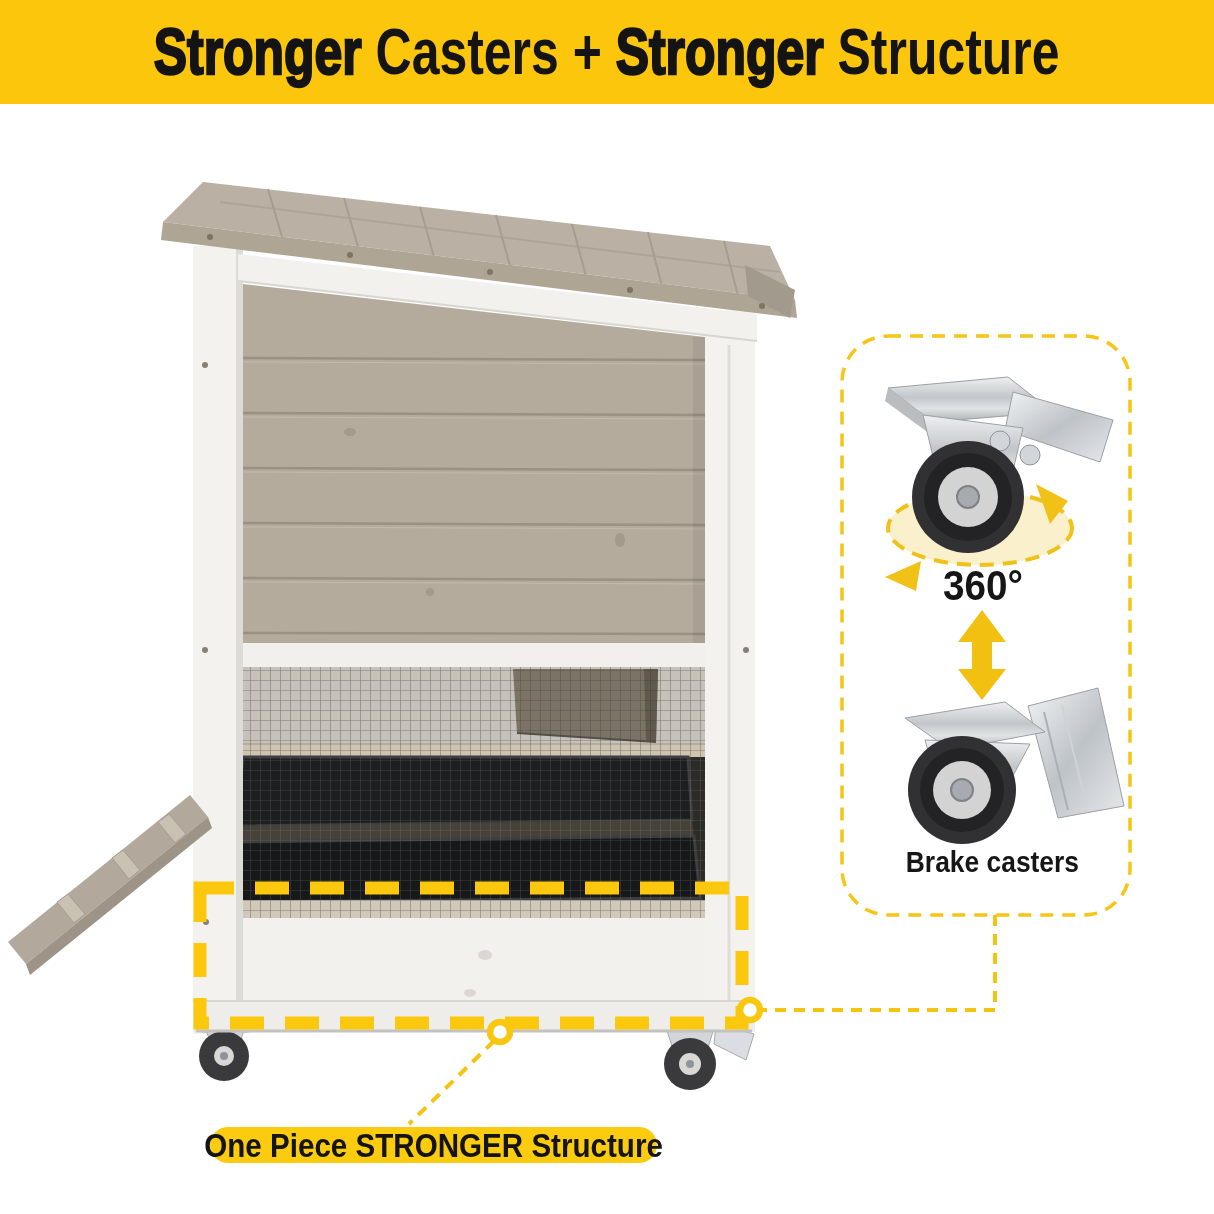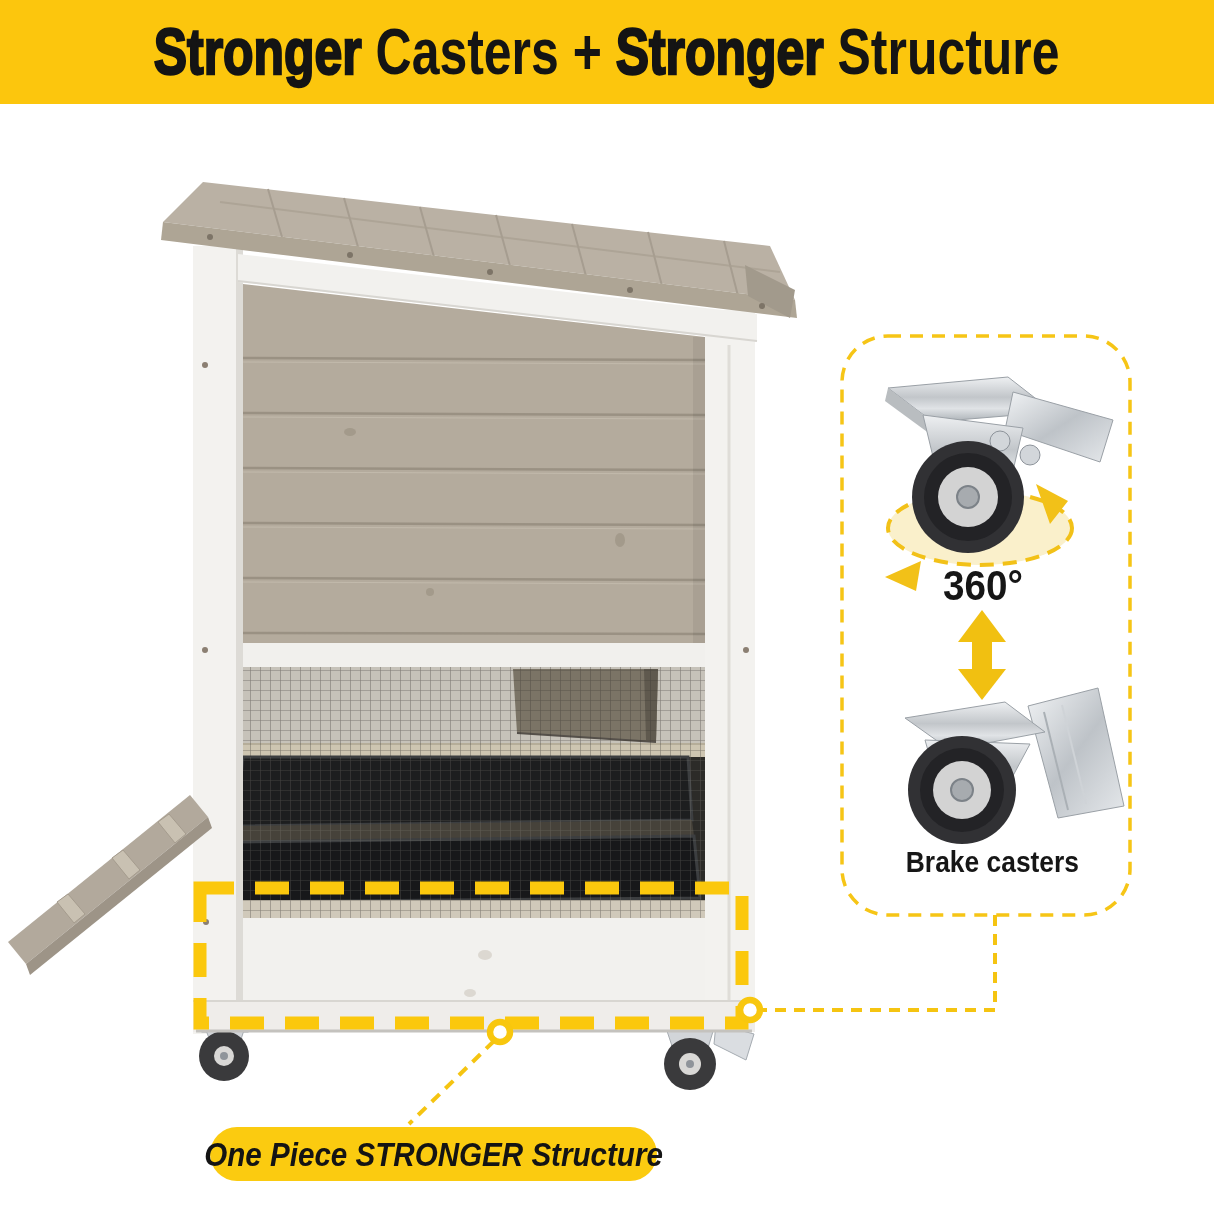--- a/index.html
+++ b/index.html
@@ -10,22 +10,22 @@
   .banner{left:0;top:0;width:1214px;height:104px;background:#FCC60D;
           display:flex;align-items:center;justify-content:center;}
   .banner-title{margin:0;font-size:64px;line-height:1;color:#141414;font-weight:bold;
                 white-space:nowrap;transform:scaleX(0.78);transform-origin:center;}
   .banner-title .xb{-webkit-text-stroke:2.4px #141414;letter-spacing:0px;}
   
   .lbl{color:#161616;font-weight:bold;text-align:center;white-space:nowrap;}
   .lbl-360{left:920px;top:562px;width:126px;font-size:42px;transform:scaleX(0.92);}
   .lbl-brake{left:895px;top:845px;width:180px;font-size:30px;transform:scaleX(0.88);}
   
-  .pill{left:210px;top:1127px;width:447px;height:54px;border-radius:27px;background:#FBCB10;
-        display:flex;align-items:center;justify-content:center;font-style:italic;}
+  .pill{left:210px;top:1127px;width:447px;height:36px;border-radius:27px;background:#FBCB10;
+        display:flex;align-items:center;justify-content:center;}
   .pill-text{font-size:34px;font-weight:bold;color:#141414;white-space:nowrap;
              transform:scaleX(0.87);}
   svg{display:block;}
 </style>
 </head>
 <body>
 
 <div class="stage">
 
   <svg class="abs" style="left:0;top:0" width="1214" height="1214" viewBox="0 0 1214 1214">

